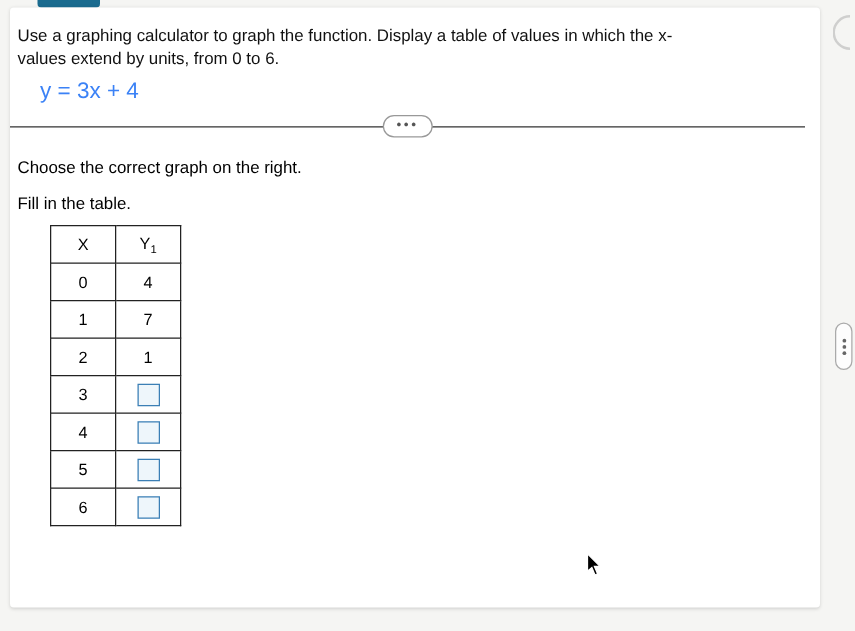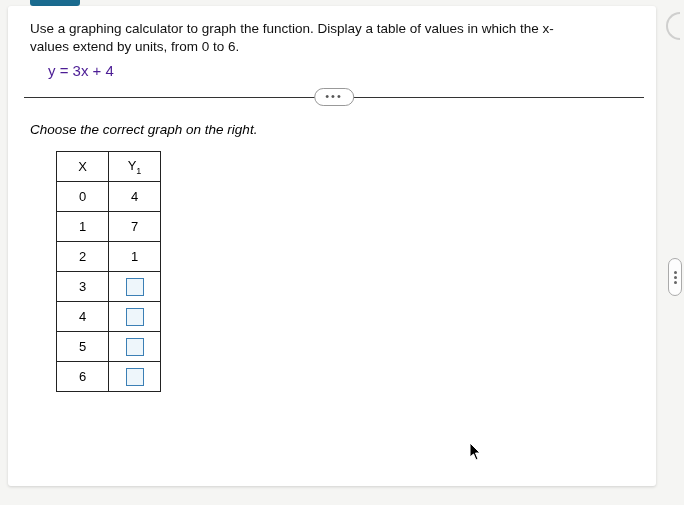--- a/index.html
+++ b/index.html
@@ -14,36 +14,36 @@
   .tab-edge {
     position: absolute;
     top: 0; left: 30px;
     height: 6px; width: 50px;
     background: #1a6b8f;
     border-radius: 0 0 3px 3px;
   }
   .page {
     background: #fff;
     margin: 6px 28px 6px 8px;
-    padding: 14px 18px 20px 22px;
+    padding: 14px 18px 20px 6px;
     border-radius: 3px;
     box-shadow: 0 1px 3px rgba(0,0,0,0.15);
     min-height: 480px;
     position: relative;
   }
   .instruction {
     font-size: 13.5px;
     line-height: 1.35;
     color: #111;
     margin-bottom: 6px;
     max-width: 560px;
   }
   .equation {
-    font-size: 15px;
-    color: #4c1d95;
+    font-size: 18px;
+    color: #3b82f6;
     margin: 6px 0 18px 18px;
   }
   .hr-wrap {
     position: relative;
     margin: 0 -6px 24px -6px;
   }
   .hr-line {
     border: none;
     border-top: 1px solid #333;
   }
@@ -53,21 +53,21 @@
     transform: translateX(-50%);
     background: #fff;
     border: 1px solid #999;
     border-radius: 10px;
     padding: 1px 10px 3px 10px;
     font-size: 11px;
     letter-spacing: 2px;
     color: #555;
     cursor: pointer;
   }
-  .prompt1 { font-size: 13.5px; margin-bottom: 14px; font-style: italic; }
+  .prompt1 { font-size: 13.5px; margin-bottom: 14px; }
   .prompt2 { font-size: 13.5px; margin-bottom: 10px; }
   .tbl {
     border-collapse: collapse;
     margin-left: 26px;
   }
   .tbl td, .tbl th {
     border: 1px solid #222;
     width: 52px;
     height: 30px;
     text-align: center;
@@ -129,20 +129,21 @@
 
   <p class="instruction">Use a graphing calculator to graph the function. Display a table of values in which the x-values extend by units, from 0 to 6.</p>
   <p class="equation">y = 3x + 4</p>
 
   <div class="hr-wrap">
     <hr class="hr-line">
     <div class="pill">•••</div>
   </div>
 
   <p class="prompt1">Choose the correct graph on the right.</p>
+  <p class="prompt2">Fill in the table.</p>
 
   <table class="tbl">
     <tbody>
         <tr>
       <th>X</th>
       <th><span>Y</span><span class="sub">1</span></th>
     </tr>
     <tr>
       <td>0</td>
       <td>4</td>

